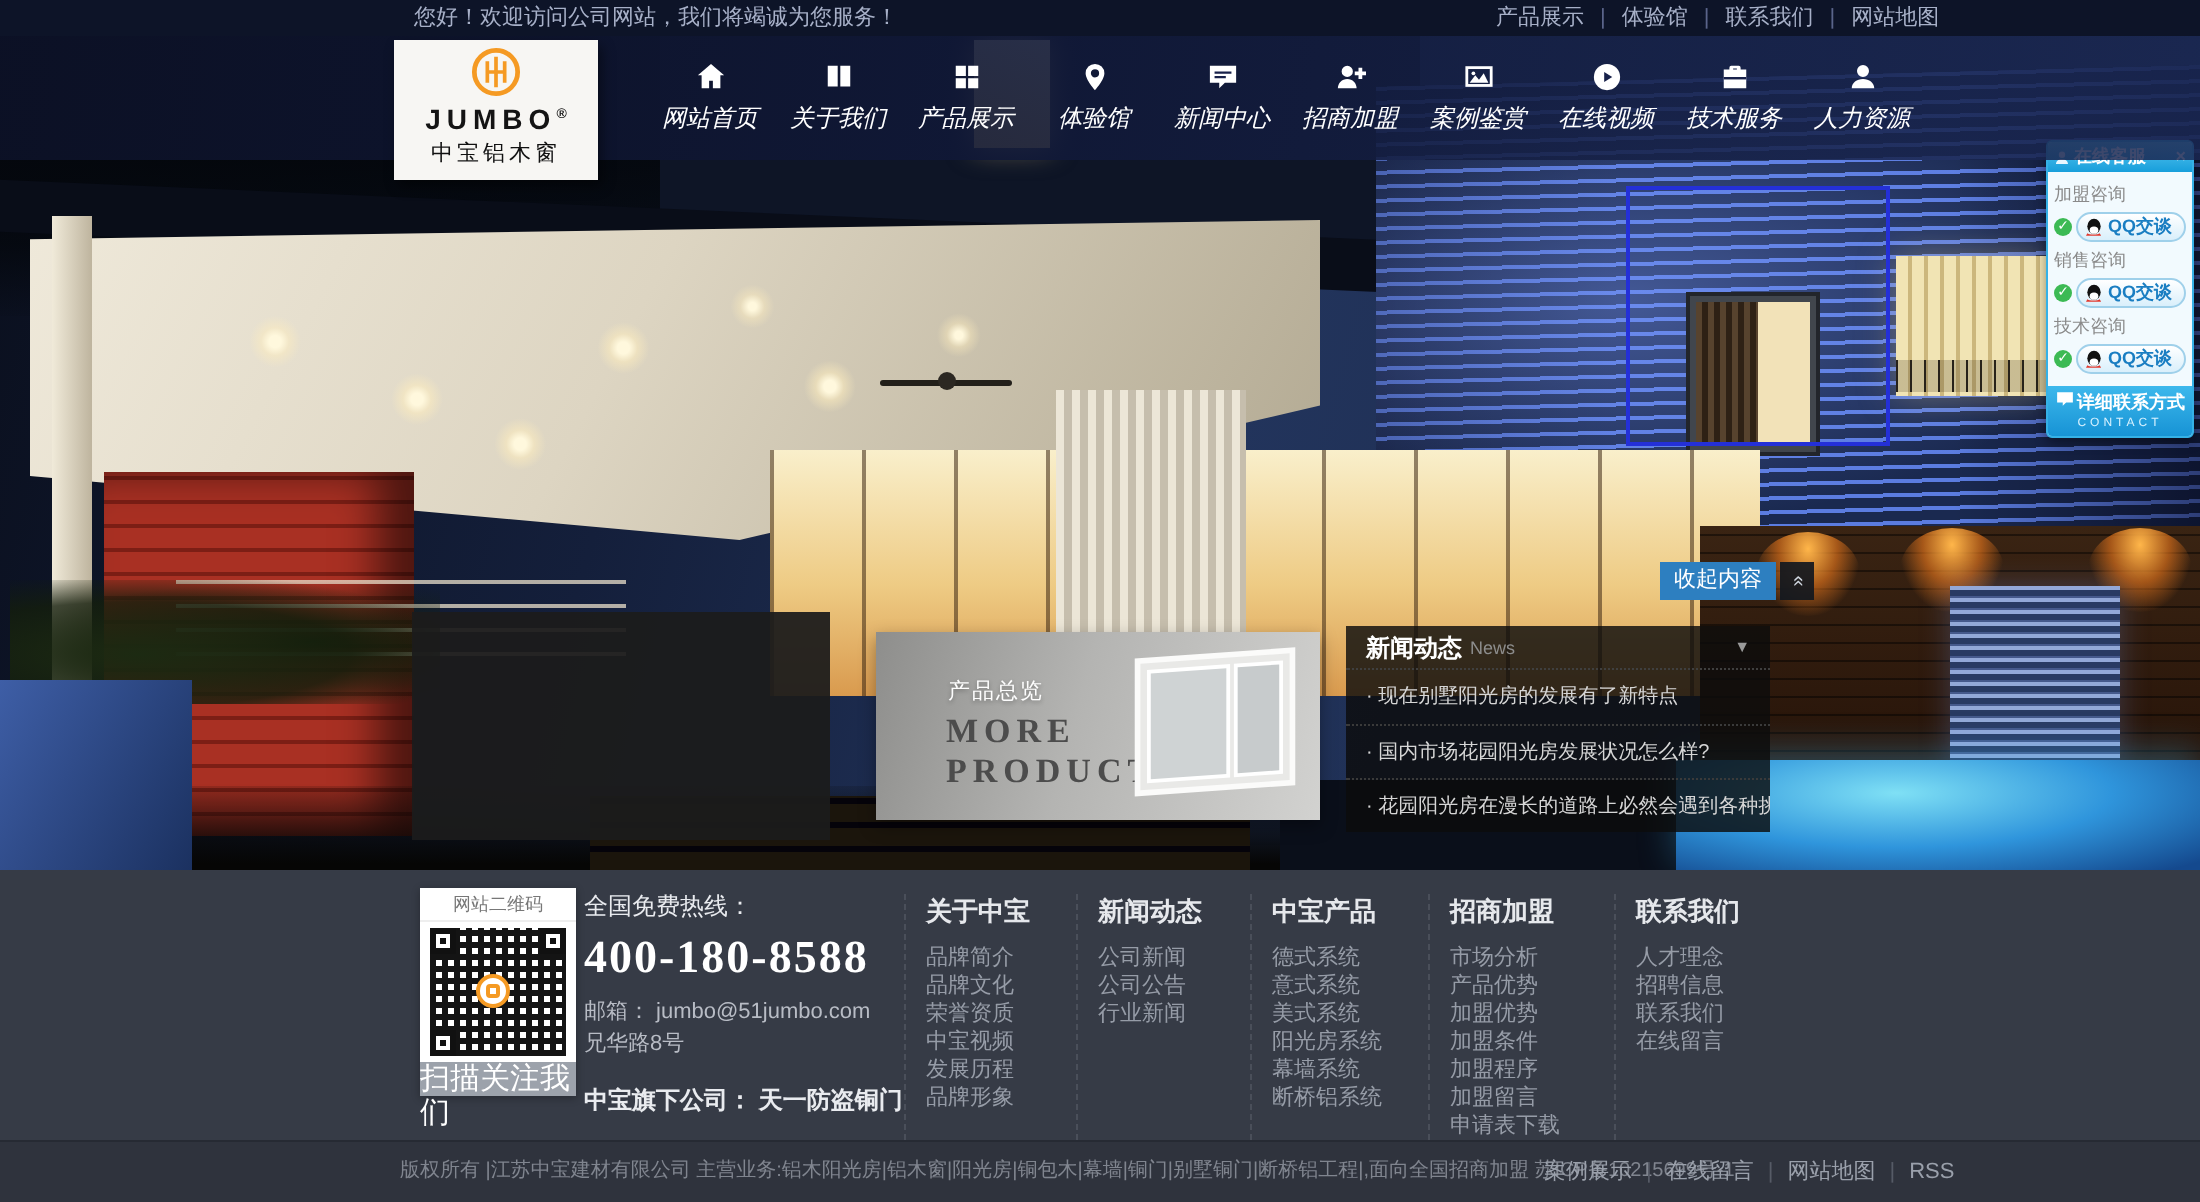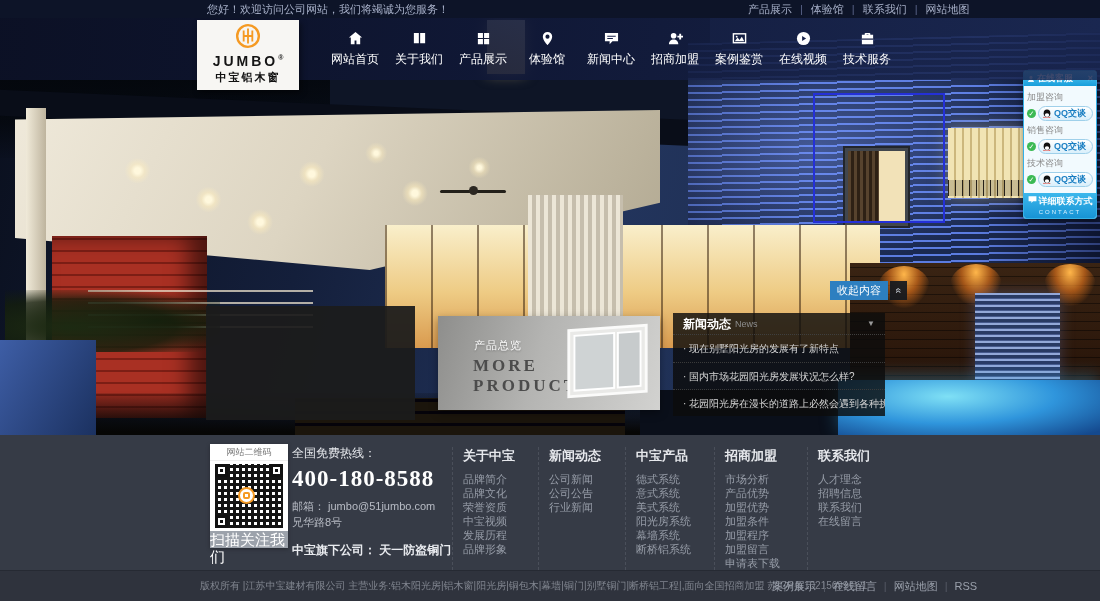--- a/index.html
+++ b/index.html
@@ -71,29 +71,29 @@
          background:radial-gradient(ellipse at 30% 60%,#1c2a12 0%,rgba(20,30,12,.8) 50%,transparent 78%),
                     radial-gradient(ellipse at 70% 50%,#141f0c 0%,transparent 70%);}
 
   
   #navbar{position:absolute;left:0;top:18px;width:1100px;height:62px;z-index:25;
           background:linear-gradient(100deg,rgba(12,17,38,.96) 0%,rgba(16,24,55,.9) 45%,rgba(26,39,82,.84) 100%);}
   .nav-list{position:absolute;left:323px;top:0;margin:0;padding:0;list-style:none;display:flex;height:62px;}
   .nav-item{width:58px;margin:0 3px;display:flex;flex-direction:column;align-items:center;justify-content:center;cursor:pointer;color:#fff;}
   .nav-item .nicon{height:17px;display:flex;align-items:center;}
   .nav-item .nicon svg{width:15px;height:15px;fill:#fff;}
-  .nav-label{font-size:12px;margin-top:4px;white-space:nowrap;}
+  .nav-label{font-size:12px;margin-top:4px;white-space:nowrap;font-style:italic;}
 
   
   #logo-card{position:absolute;left:197px;top:20px;width:102px;height:70px;background:#f7f6f3;z-index:30;
              display:flex;flex-direction:column;align-items:center;box-shadow:2px 3px 6px rgba(0,0,0,.45);}
   #logo-card .emblem{margin-top:3px;width:26px;height:26px;}
   #logo-card .brandrow{font-size:14px;font-weight:bold;letter-spacing:3px;color:#141414;line-height:14px;margin-top:2px;}
   #logo-card .brandrow sup{font-size:7px;letter-spacing:0;}
-  #logo-card .sub{font-size:11px;font-weight:bold;letter-spacing:2px;color:#111;margin-top:2px;}
+  #logo-card .sub{font-size:11px;font-weight:normal;letter-spacing:2px;color:#111;margin-top:2px;}
 
   
   #sel-rect{position:absolute;left:813px;top:93px;width:132px;height:130px;border:2px solid #2430d8;z-index:5;}
 
   
   #collapse{position:absolute;left:830px;top:281px;height:19px;display:flex;z-index:8;}
   #collapse .cbtn{background:#2d7fc0;color:#fff;font-size:11px;line-height:19px;padding:0 7px;cursor:pointer;white-space:nowrap;}
   #collapse .csq{width:17px;background:rgba(18,24,32,.92);color:#cfd6df;font-size:10px;line-height:19px;text-align:center;cursor:pointer;margin-left:2px;}
   #collapse .rot{display:inline-block;transform:rotate(90deg);}
 
@@ -280,20 +280,28 @@
       </li>
       <li class="nav-item">
         <span class="nicon">
             <svg viewBox="0 0 16 16">
               <path d="M6 2h4a1 1 0 0 1 1 1v1h3v10H2V4h3V3a1 1 0 0 1 1-1zm1 1.5V4h2v-.5z" fill="#fff"></path>
               <rect x="2" y="8" width="12" height="1.3" fill="#18214a"></rect>
             </svg>
           </span>
         <span class="nav-label">技术服务</span>
       </li>
+      <li class="nav-item">
+        <span class="nicon">
+            <svg viewBox="0 0 16 16">
+              <path d="M8 8a3.2 3.2 0 1 0 0-6.4A3.2 3.2 0 0 0 8 8zm-6 6c0-3 2.7-5 6-5s6 2 6 5z"></path>
+            </svg>
+          </span>
+        <span class="nav-label">人力资源</span>
+      </li>
     </ul>
   </div>
 
   <div id="logo-card">
     <svg class="emblem" viewBox="0 0 24 24">
         <circle cx="12" cy="12" r="10" fill="none" stroke="#f59a23" stroke-width="2.2"></circle>
         <path d="M8 7v10M12 5v14M16 7v10M8 12h8" stroke="#f59a23" stroke-width="1.7" fill="none"></path>
       </svg>
     <div class="brandrow"><span>JUMBO</span><sup>®</sup></div>
     <div class="sub">中宝铝木窗</div>

